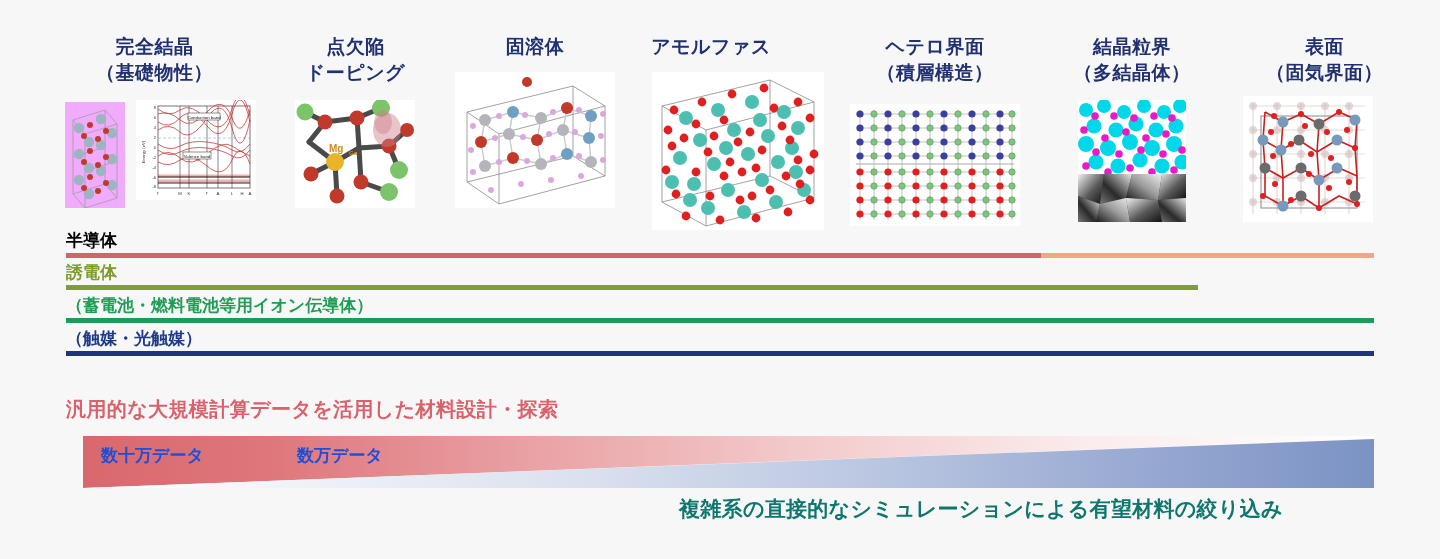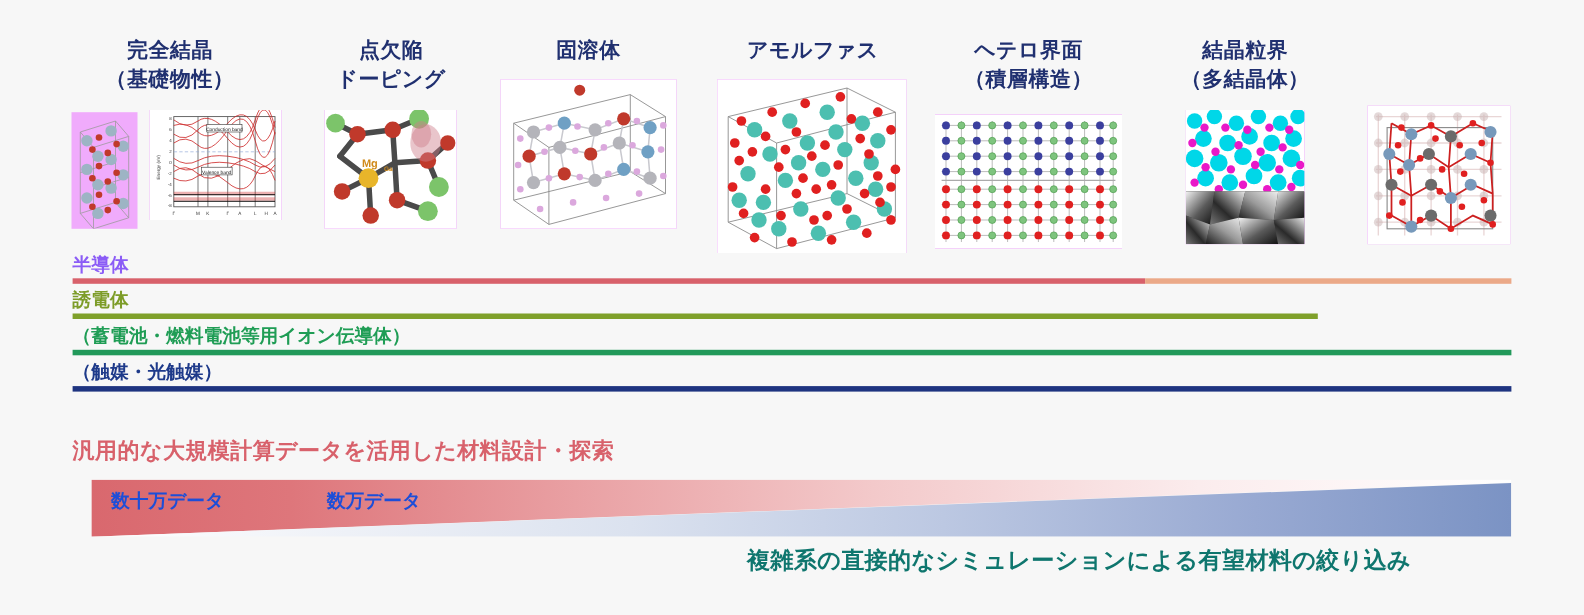--- a/index.html
+++ b/index.html
@@ -92,25 +92,27 @@
 </head>
 <body>
 
 <div id="root">
 
   <div class="col-head" style="left:62px;top:34px;width:185px;">完全結晶
 （基礎物性）</div>
   <div class="col-head" style="left:268px;top:34px;width:175px;">点欠陥
 ドーピング</div>
   <div class="col-head" style="left:455px;top:34px;width:160px;">固溶体</div>
-  <div class="col-head" style="left:644px;top:34px;width:190px;">アモルファス</div>
+  <div class="col-head" style="left:616px;top:34px;width:190px;">アモルファス</div>
   <div class="col-head" style="left:845px;top:34px;width:180px;">ヘテロ界面
 （積層構造）</div>
   <div class="col-head" style="left:1042px;top:34px;width:180px;">結晶粒界
 （多結晶体）</div>
+  <div class="col-head" style="left:1242px;top:34px;width:165px;">表面
+（固気界面）</div>
 
   <div class="thumb" style="left:65px;top:102px;width:60px;height:106px;">
     <svg width="60" height="106" viewBox="0 0 60 106">
       <g stroke="#9a9a9a" stroke-width="0.7" fill="none">
         <path d="M8 18 L40 8 L52 22 L20 32 Z"></path>
         <path d="M8 92 L40 82 L52 96 L20 106 Z"></path>
         <path d="M8 18 L8 92 M40 8 L40 82 M52 22 L52 96 M20 32 L20 106"></path>
         <path d="M8 55 L40 45 M20 69 L52 59"></path>
       </g>
       <g>
@@ -671,21 +673,21 @@
           <circle cx="106" cy="86" r="3"></circle>
         <circle cx="48" cy="104" r="3"></circle>
           <circle cx="76" cy="112" r="3"></circle>
           <circle cx="114" cy="108" r="3"></circle>
         <circle cx="20" cy="100" r="3"></circle>
           <circle cx="62" cy="30" r="3"></circle>
       </g>
     </svg>
   </div>
 
-  <div class="bar-label" style="left:66px;top:231px;color:#8b5cf6;">半導体</div>
+  <div class="bar-label" style="left:66px;top:231px;color:#000000;">半導体</div>
   <div class="bar" style="left:66px;top:253px;width:975px;background:#d8616b;"></div>
   <div class="bar-tail" style="left:1041px;top:253px;width:333px;background:#eba988;"></div>
 
   <div class="bar-label" style="left:66px;top:263px;color:#7d9c28;">誘電体</div>
   <div class="bar" style="left:66px;top:285px;width:1132px;background:#7fa02a;"></div>
 
   <div class="bar-label" style="left:66px;top:296px;color:#1f9d55;">（蓄電池・燃料電池等用イオン伝導体）</div>
   <div class="bar" style="left:66px;top:318px;width:1308px;background:#22995a;"></div>
 
   <div class="bar-label" style="left:66px;top:329px;color:#1e3a8a;">（触媒・光触媒）</div>

